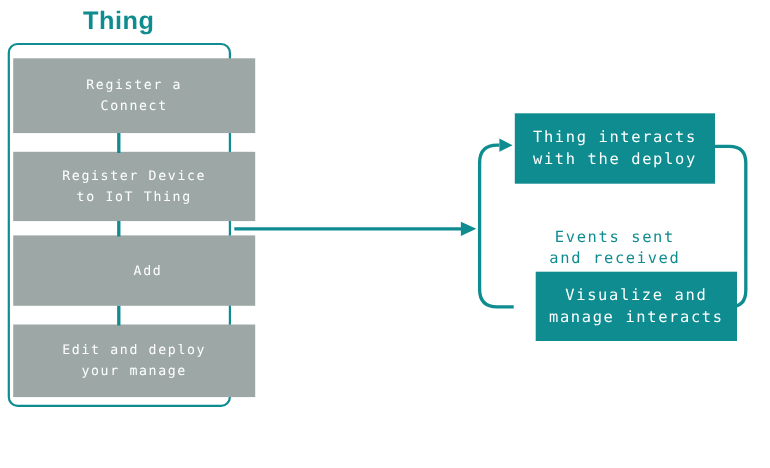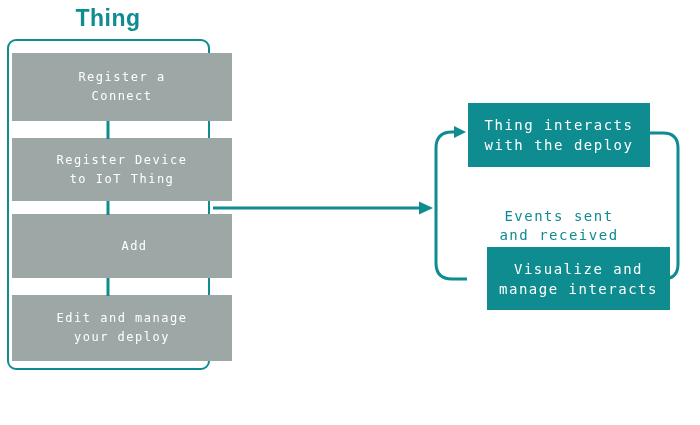--- a/index.html
+++ b/index.html
@@ -106,22 +106,22 @@
     <span>Connect</span>
   </div>
   <div class="step s2">
     <span>Register Device</span>
     <span>to IoT Thing</span>
   </div>
   <div class="step s3">
     <span>Add</span>
   </div>
   <div class="step s4">
-    <span>Edit and manage</span>
-    <span>your deploy</span>
+    <span>Edit and deploy</span>
+    <span>your manage</span>
   </div>
 
   <div class="cycle-box ctop">
     <span>Thing interacts</span>
     <span>with the deploy</span>
   </div>
 
   <div class="cycle-label">
     <span>Events sent</span>
     <span>and received</span>

